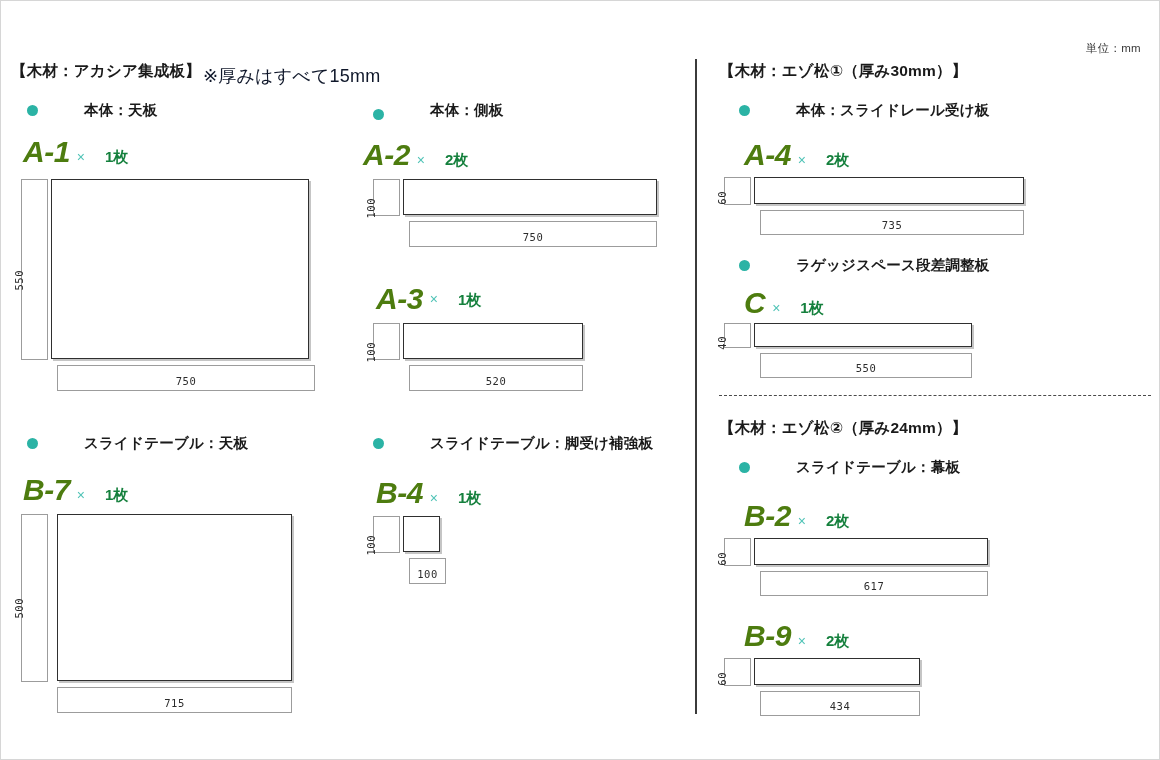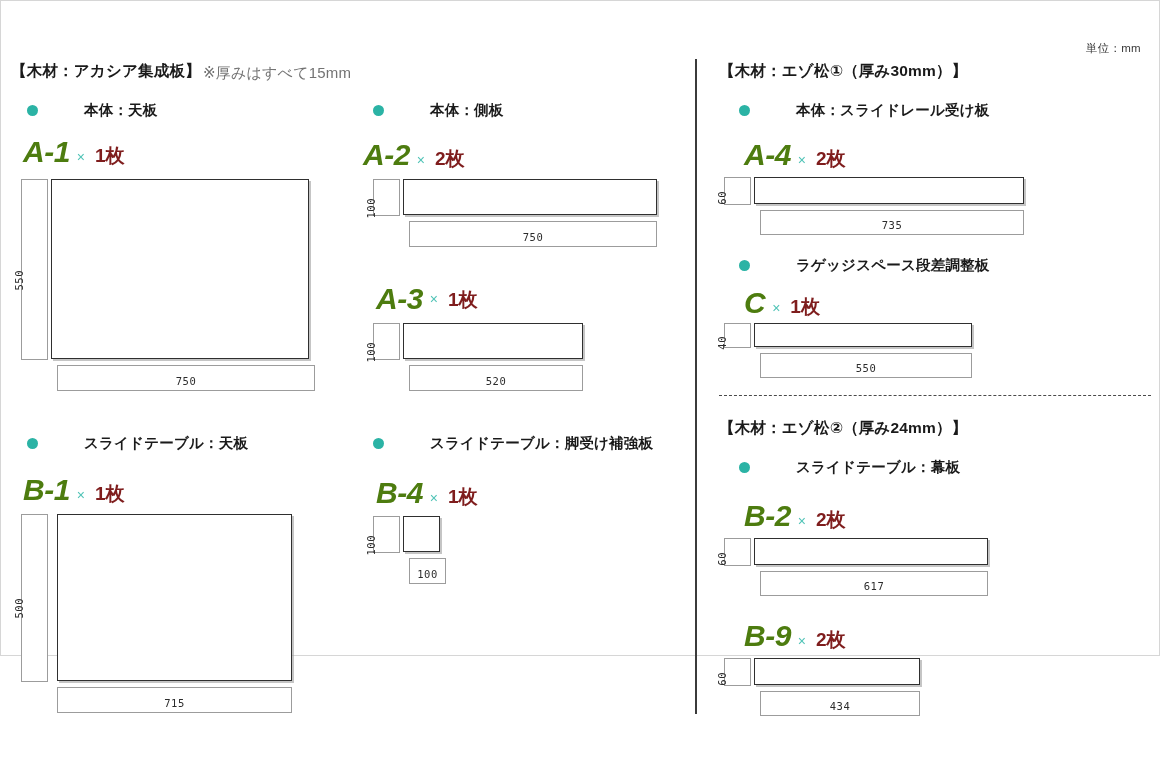--- a/index.html
+++ b/index.html
@@ -4,39 +4,39 @@
 <style>
   * { box-sizing: border-box; margin: 0; padding: 0; }
   html, body {
     width: 1160px; height: 760px;
     background: #ffffff;
     font-family: "Liberation Sans", "DejaVu Sans", sans-serif;
     overflow: hidden;
   }
   #page {
     position: relative;
-    width: 1160px; height: 656px;
+    width: 1160px; height: 760px;
     background: #fff;
     border: 1px solid #d6d6d6;
   }
 
   
   .abs { position: absolute; }
 
   
   .material-title {
     font-size: 15.5px;
     font-weight: bold;
     color: #1a1a1a;
     letter-spacing: 0.2px;
     white-space: nowrap;
   }
   .note-thickness {
-    font-size: 15px;
-    color: #737373;
+    font-size: 18px;
+    color: #0f172a;
     white-space: nowrap;
     letter-spacing: .2px;
   }
   .unit-note {
     font-size: 11.5px;
     color: #3a3a3a;
     white-space: nowrap;
     letter-spacing: .3px;
   }
   .part-heading {
@@ -68,24 +68,24 @@
     letter-spacing: -0.5px;
     line-height: 1;
   }
   .code-times {
     font-size: 14px;
     color: #4fc3b6;
     margin-left: 7px;
     line-height: 1;
   }
   .code-qty {
-    font-size: 19px;
+    font-size: 15px;
     font-weight: bold;
-    color: #7f1d1d;
-    margin-left: 10px;
+    color: #15803d;
+    margin-left: 20px;
     line-height: 1;
   }
 
   
   .fig { position: absolute; }
   
   .board {
     position: absolute;
     background: #ffffff;
     border: 1.4px solid #2f2f2f;
@@ -165,21 +165,21 @@
   <div class="fig" style="left:20px; top:178px; width:290px; height:212px;">
     <div class="dim-v" style="left:0px; top:0px; width:27px; height:181px;">
       <span class="dim-v-label">550</span>
     </div>
     <div class="board" style="left:30px; top:0px; width:258px; height:180px;"></div>
     <div class="dim-h" style="left:36px; top:186px; width:258px; height:26px;">
       <span class="dim-h-label">750</span>
     </div>
   </div>
 
-  <div class="abs part-heading" style="left:372px; top:100px;">
+  <div class="abs part-heading" style="left:372px; top:100px;align-items:flex-end;">
     <span class="bullet-dot"></span>
     <span>本体：側板</span>
   </div>
   <div class="abs code-row" style="left:362px; top:139px;">
     <span class="code-id">A-2</span>
     <span class="code-times">×</span>
     <span class="code-qty">2枚</span>
   </div>
   <div class="fig" style="left:372px; top:178px; width:290px; height:68px;">
     <div class="dim-v" style="left:0px; top:0px; width:27px; height:37px;">
@@ -204,21 +204,21 @@
     <div class="dim-h" style="left:36px; top:42px; width:174px; height:26px;">
       <span class="dim-h-label">520</span>
     </div>
   </div>
 
   <div class="abs part-heading" style="left:26px; top:433px;">
     <span class="bullet-dot"></span>
     <span>スライドテーブル：天板</span>
   </div>
   <div class="abs code-row" style="left:22px; top:474px;">
-    <span class="code-id">B-1</span>
+    <span class="code-id">B-7</span>
     <span class="code-times">×</span>
     <span class="code-qty">1枚</span>
   </div>
   <div class="fig" style="left:20px; top:513px; width:290px; height:198px;">
     <div class="dim-v" style="left:0px; top:0px; width:27px; height:168px;">
       <span class="dim-v-label">500</span>
     </div>
     <div class="board" style="left:36px; top:0px; width:235px; height:167px;"></div>
     <div class="dim-h" style="left:36px; top:173px; width:235px; height:26px;">
       <span class="dim-h-label">715</span>

